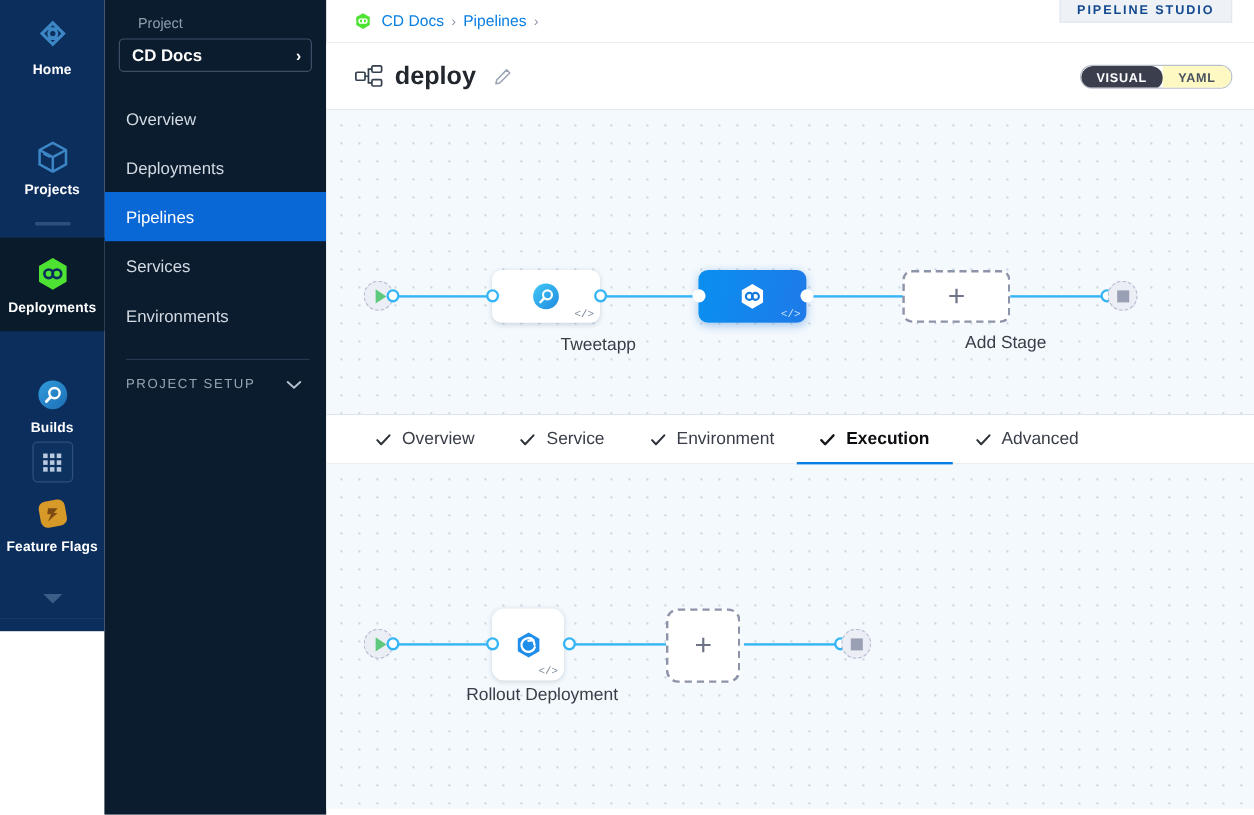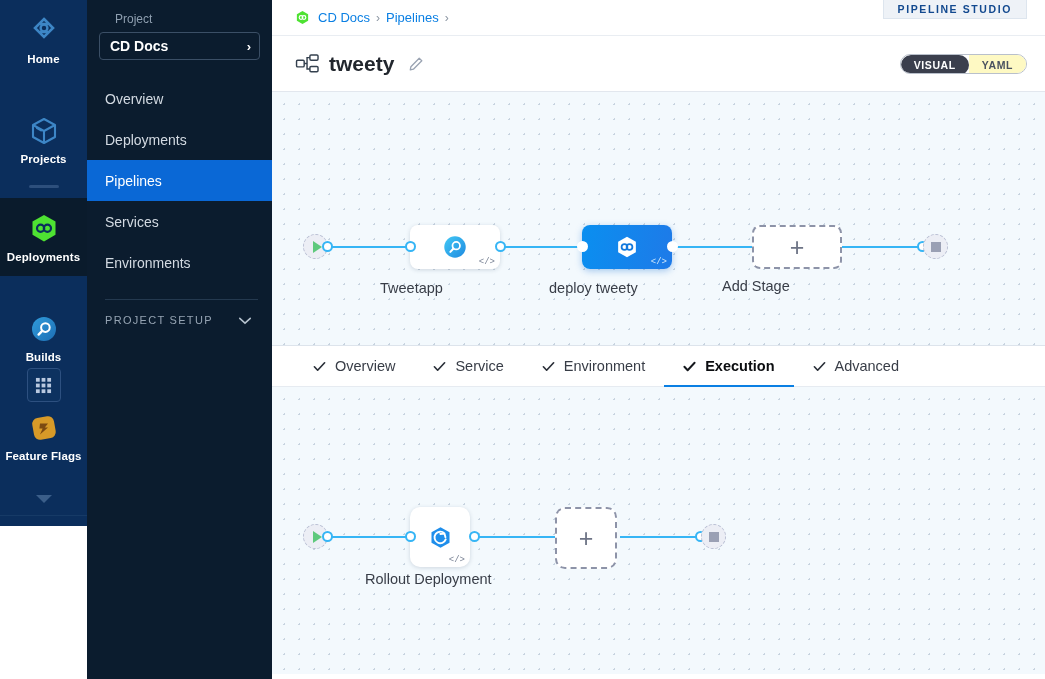--- a/index.html
+++ b/index.html
@@ -197,21 +197,21 @@
   }
   .plus-g {
     font-size: 25px; color: #6e7486; line-height: 1; font-weight: 300;
   }
   .code-mark {
     position: absolute; right: 5px; bottom: 2px;
     font-size: 9px; color: #7b8496; font-family: "Liberation Mono", monospace;
   }
   .code-mark.light { color: #cfe7fb; }
   .node-cap {
-    position: absolute; text-align: left; font-size: 14.5px;
+    position: absolute; text-align: right; font-size: 14.5px;
     color: #383d47; line-height: 21px; width: 150px;
   }
 
   svg { display: block; }
 </style>
 </head>
 <body>
 
 <div class="app">
 
@@ -373,21 +373,21 @@
       <span class="pl-icon">
         <svg viewBox="0 0 26 22" width="26" height="21">
           <g fill="none" stroke="#34404e" stroke-width="1.5">
             <rect x="1" y="6.5" width="8" height="7" rx="1.2"></rect>
             <rect x="15" y="1" width="8.5" height="5.5" rx="1.2"></rect>
             <rect x="15" y="13" width="8.5" height="5.5" rx="1.2"></rect>
             <path d="M9 10 L12 10 L12 3.8 L15 3.8 M12 10 L12 15.8 L15 15.8"></path>
           </g>
         </svg>
       </span>
-      <span class="pl-title">tweety</span>
+      <span class="pl-title">deploy</span>
       <span class="pl-edit">
         <svg viewBox="0 0 16 16" width="16" height="16">
           <path d="M11.2 2.2 L13.8 4.8 L5.4 13.2 L2.3 13.8 L2.9 10.7 Z" fill="none" stroke="#9aa3b2" stroke-width="1.3" stroke-linejoin="round"></path>
         </svg>
       </span>
 
       <div class="seg">
         <div class="seg-btn on">VISUAL</div>
         <div class="seg-btn">YAML</div>
       </div>
@@ -432,21 +432,20 @@
             <g fill="none" stroke="#1279dd" stroke-width="1.9">
               <circle cx="12.3" cy="15" r="3.1"></circle>
                 <circle cx="17.7" cy="15" r="3.1"></circle>
             </g>
           </svg>
         </span>
         <span class="code-mark light">&lt;/&gt;</span>
       </div>
       <div class="port solid" style="left:305px; top:149px;"></div>
       <div class="port solid" style="left:395px; top:149px;"></div>
-      <div class="node-cap" style="left:277px; top:186px;">deploy tweety</div>
 
       <div class="stage-dash" style="left:480px; top:133px;">
         <span class="plus-g">+</span>
       </div>
       <div class="node-cap" style="left:450px; top:184px;">Add Stage</div>
 
       <div class="port" style="left:645px; top:149px;"></div>
       <div class="term" style="left:651px; top:142px;">
         <div class="stop-sq"></div>
       </div>

